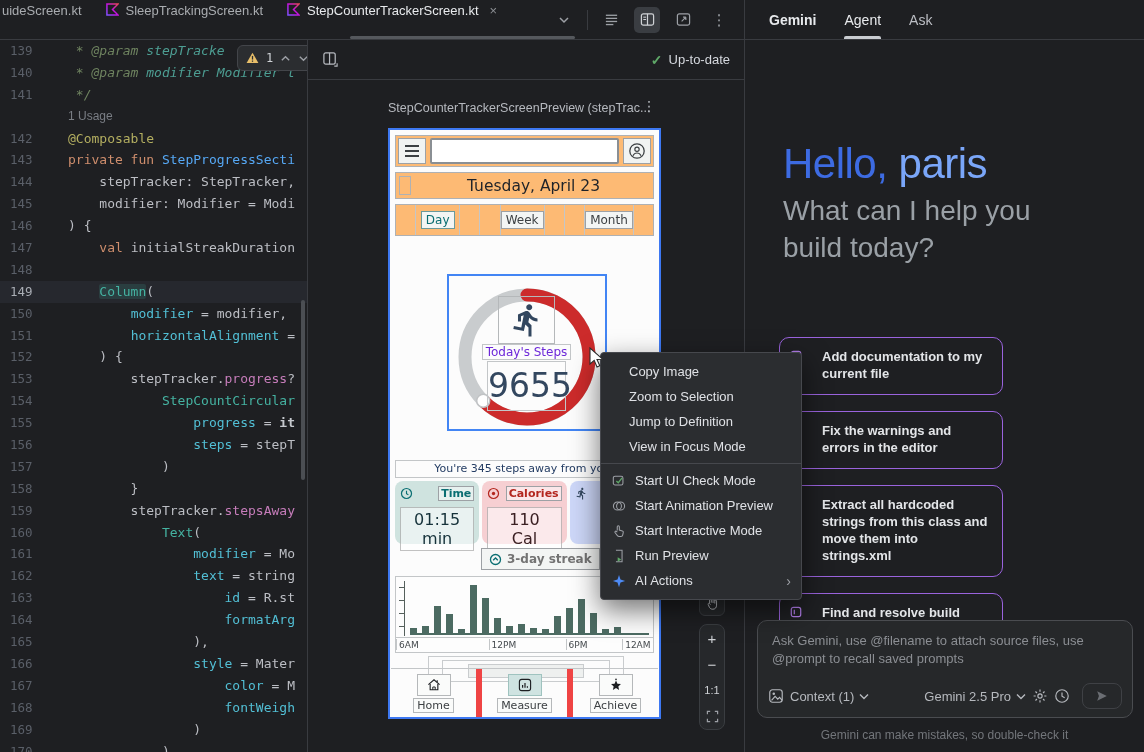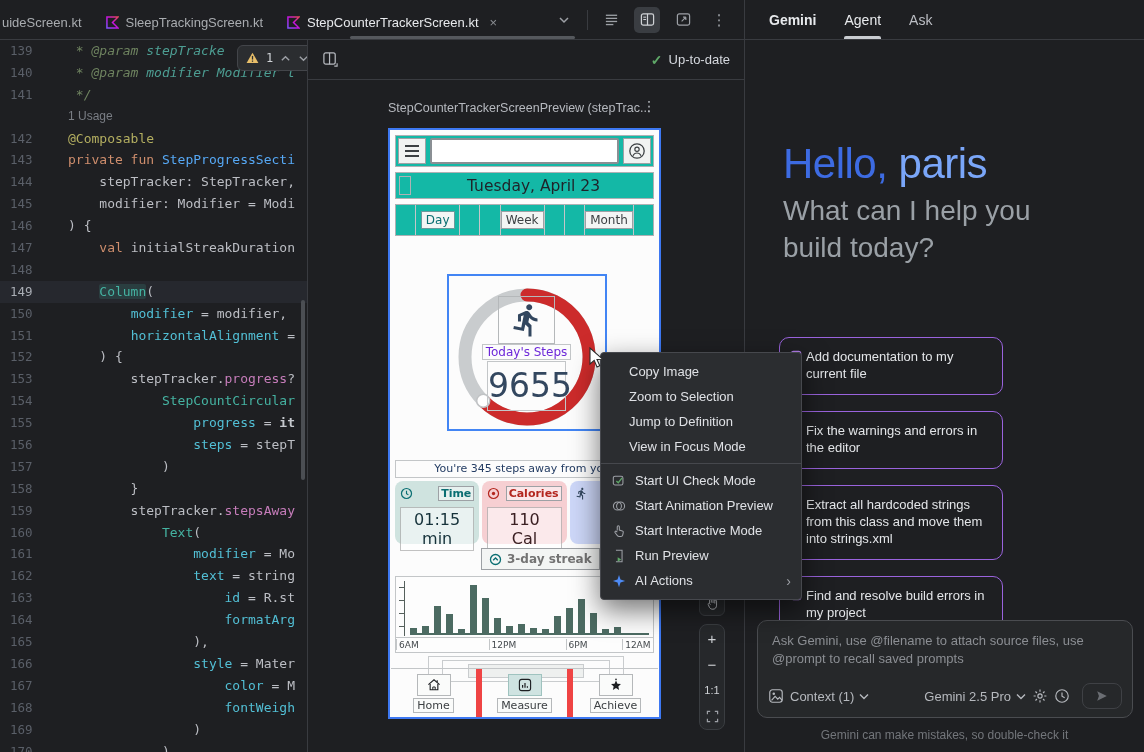--- a/index.html
+++ b/index.html
@@ -2,21 +2,21 @@
 <html><head>
 <meta charset="utf-8">
 <style>
   * { margin:0; padding:0; box-sizing:border-box; }
   html,body { background:#111; }
   #root { position:relative; width:1144px; height:752px; background:#1e1f22; overflow:hidden;
           font-family:"Liberation Sans", sans-serif; color:#bcbec4; }
   
   .topbar { position:absolute; left:0; top:0; width:744px; height:40px; border-bottom:1px solid #393b40; display:flex; align-items:center; }
   #tabs { display:flex; height:100%; align-items:center; overflow:hidden; }
-  .tab { display:flex; align-items:center; gap:7px; padding:0 12px; height:100%; font-size:13px; color:#a9acb0; white-space:nowrap; cursor:default;margin-top:6px; }
+  .tab { display:flex; gap:7px; padding:0 12px; height:100%; font-size:13px; color:#a9acb0; white-space:nowrap; cursor:default;margin-top:6px; }
   .tab.active { color:#e8eaed; }
   .tab.partial { padding-left:2px; }
   .tab .close { color:#8c8f94; font-size:13px; margin-left:4px; }
   .tab-actions { margin-left:auto; display:flex; align-items:center; gap:10px; padding-right:12px; }
   .tbtn { width:26px; height:26px; display:flex; align-items:center; justify-content:center; border-radius:5px; color:#9da0a6; }
   .tbtn.sel { background:#3a3d42; color:#cfd2d6; }
   .tab-sep { width:1px; height:20px; background:#393b40; }
   .tab-scroll-thumb { position:absolute; left:350px; top:36px; width:225px; height:3px; background:#55585d; border-radius:2px; }
   .kebab { font-size:15px; color:#9da0a6; }
   
@@ -49,21 +49,21 @@
   .v-thumb { position:absolute; left:301px; top:260px; width:4px; height:180px; background:#4b4e53; border-radius:2px; }
   
   .preview-pane { position:absolute; left:307px; top:40px; width:437px; height:712px; border-left:1px solid #393b40; }
   .pv-toolbar { position:absolute; left:0; top:0; width:100%; height:40px; border-bottom:1px solid #393b40; display:flex; align-items:center; padding:0 14px; }
   .pv-status { margin-left:auto; display:flex; align-items:center; gap:6px; font-size:13px; color:#d5d8de; }
   .check { color:#5fa868; font-size:14px; font-weight:bold; }
   .pv-title { position:absolute; left:80px; top:61px; width:260px; text-align:center; font-size:12.5px; color:#b6b9bf; white-space:nowrap; }
   .pv-kebab { position:absolute; left:334px; top:58px; color:#b6b9bf; font-size:14px; }
   
   .frame { position:absolute; left:80px; top:88px; width:273px; height:591px; background:#fcfcfc; border:2px solid #3d78f2; color:#303438; }
-  .wf { border:1px solid #aeb1b4; background:#14b8a6; }
+  .wf { border:1px solid #aeb1b4; background:#fdba74; }
   .f-top { position:absolute; left:5px; top:5px; width:259px; height:32px; display:flex; align-items:center; gap:4px; padding:2px; }
   .burger { width:28px; height:26px; border:1px solid #9da1a5; background:#f1f3f2; display:flex; flex-direction:column; gap:3px; align-items:center; justify-content:center; }
   .burger i { display:block; width:14px; height:2px; background:#3c4043; }
   .sfield { flex:1; height:26px; border:2px solid #8a8f94; background:#fff; border-radius:2px; }
   .avatar { width:28px; height:26px; border:1px solid #9da1a5; display:flex; align-items:center; justify-content:center; background:#f1f3f2; }
   .f-date { position:absolute; left:5px; top:42px; width:259px; height:27px; display:flex; align-items:center; }
   .f-date .mini { width:12px; height:19px; border:1px solid #aeb1b4; margin:0 3px; }
   .f-date .dtxt { flex:1; text-align:center; font-size:15.5px; color:#1f2329; font-family:"DejaVu Sans", sans-serif; }
   .f-tabs { position:absolute; left:5px; top:74px; width:259px; height:32px; display:flex; }
   .f-tabs .cell { flex:.45; border-left:1px solid #c3c6c8; }
@@ -115,21 +115,21 @@
   .mi.noicon { padding-left:28px; }
   .mi .sub { margin-left:auto; color:#9da0a6; font-size:14px; }
   .msep { height:1px; background:#46484d; margin:4px 0; }
   
   .gemini-pane { position:absolute; left:744px; top:40px; width:400px; height:712px; border-left:1px solid #393b40; }
   .hello { position:absolute; left:38px; top:100px; font-size:42px; letter-spacing:-.5px; }
   .hello .h1c { color:#3d6be2; }
   .hello .h2c { color:#7aa6f9; }
   .gsub { position:absolute; left:38px; top:152px; width:310px; font-size:28px; line-height:37px; color:#9aa0a6; }
   #chips { position:absolute; left:34px; top:297px; width:224px; display:flex; flex-direction:column; gap:16px; }
-  .chip { border:1.5px solid #9a63dd; border-radius:10px; padding:10px 12px 12px 10px; display:flex; gap:4px; min-height:55px; }
+  .chip { border:1.5px solid #9a63dd; border-radius:10px; padding:10px 12px 12px 10px; display:flex; gap:20px; min-height:55px;font-weight:bold; }
   .chip .cico { flex:none; margin-top:2px; }
   .chip .ctext { font-size:13px; line-height:17px; color:#e3e5e8; }
   .ginput { position:absolute; left:12px; top:580px; width:376px; height:98px; background:#26282a; border:1px solid #4a4c50; border-radius:10px; }
   .gph { padding:11px 14px 0 14px; font-size:13px; line-height:18px; color:#8b8e93; }
   .grow { position:absolute; left:0; right:0; bottom:8px; height:26px; display:flex; align-items:center; padding:0 10px; gap:6px; color:#b6b9be; font-size:13px; }
   .gsel { display:flex; align-items:center; gap:5px; }
   .send { margin-left:6px; width:40px; height:26px; border:1px solid #3f4145; border-radius:8px; display:flex; align-items:center; justify-content:center; }
   .disclaimer { position:absolute; left:0; width:100%; top:688px; text-align:center; font-size:12px; color:#73767b; }
   .gspace { flex:1; }
   

